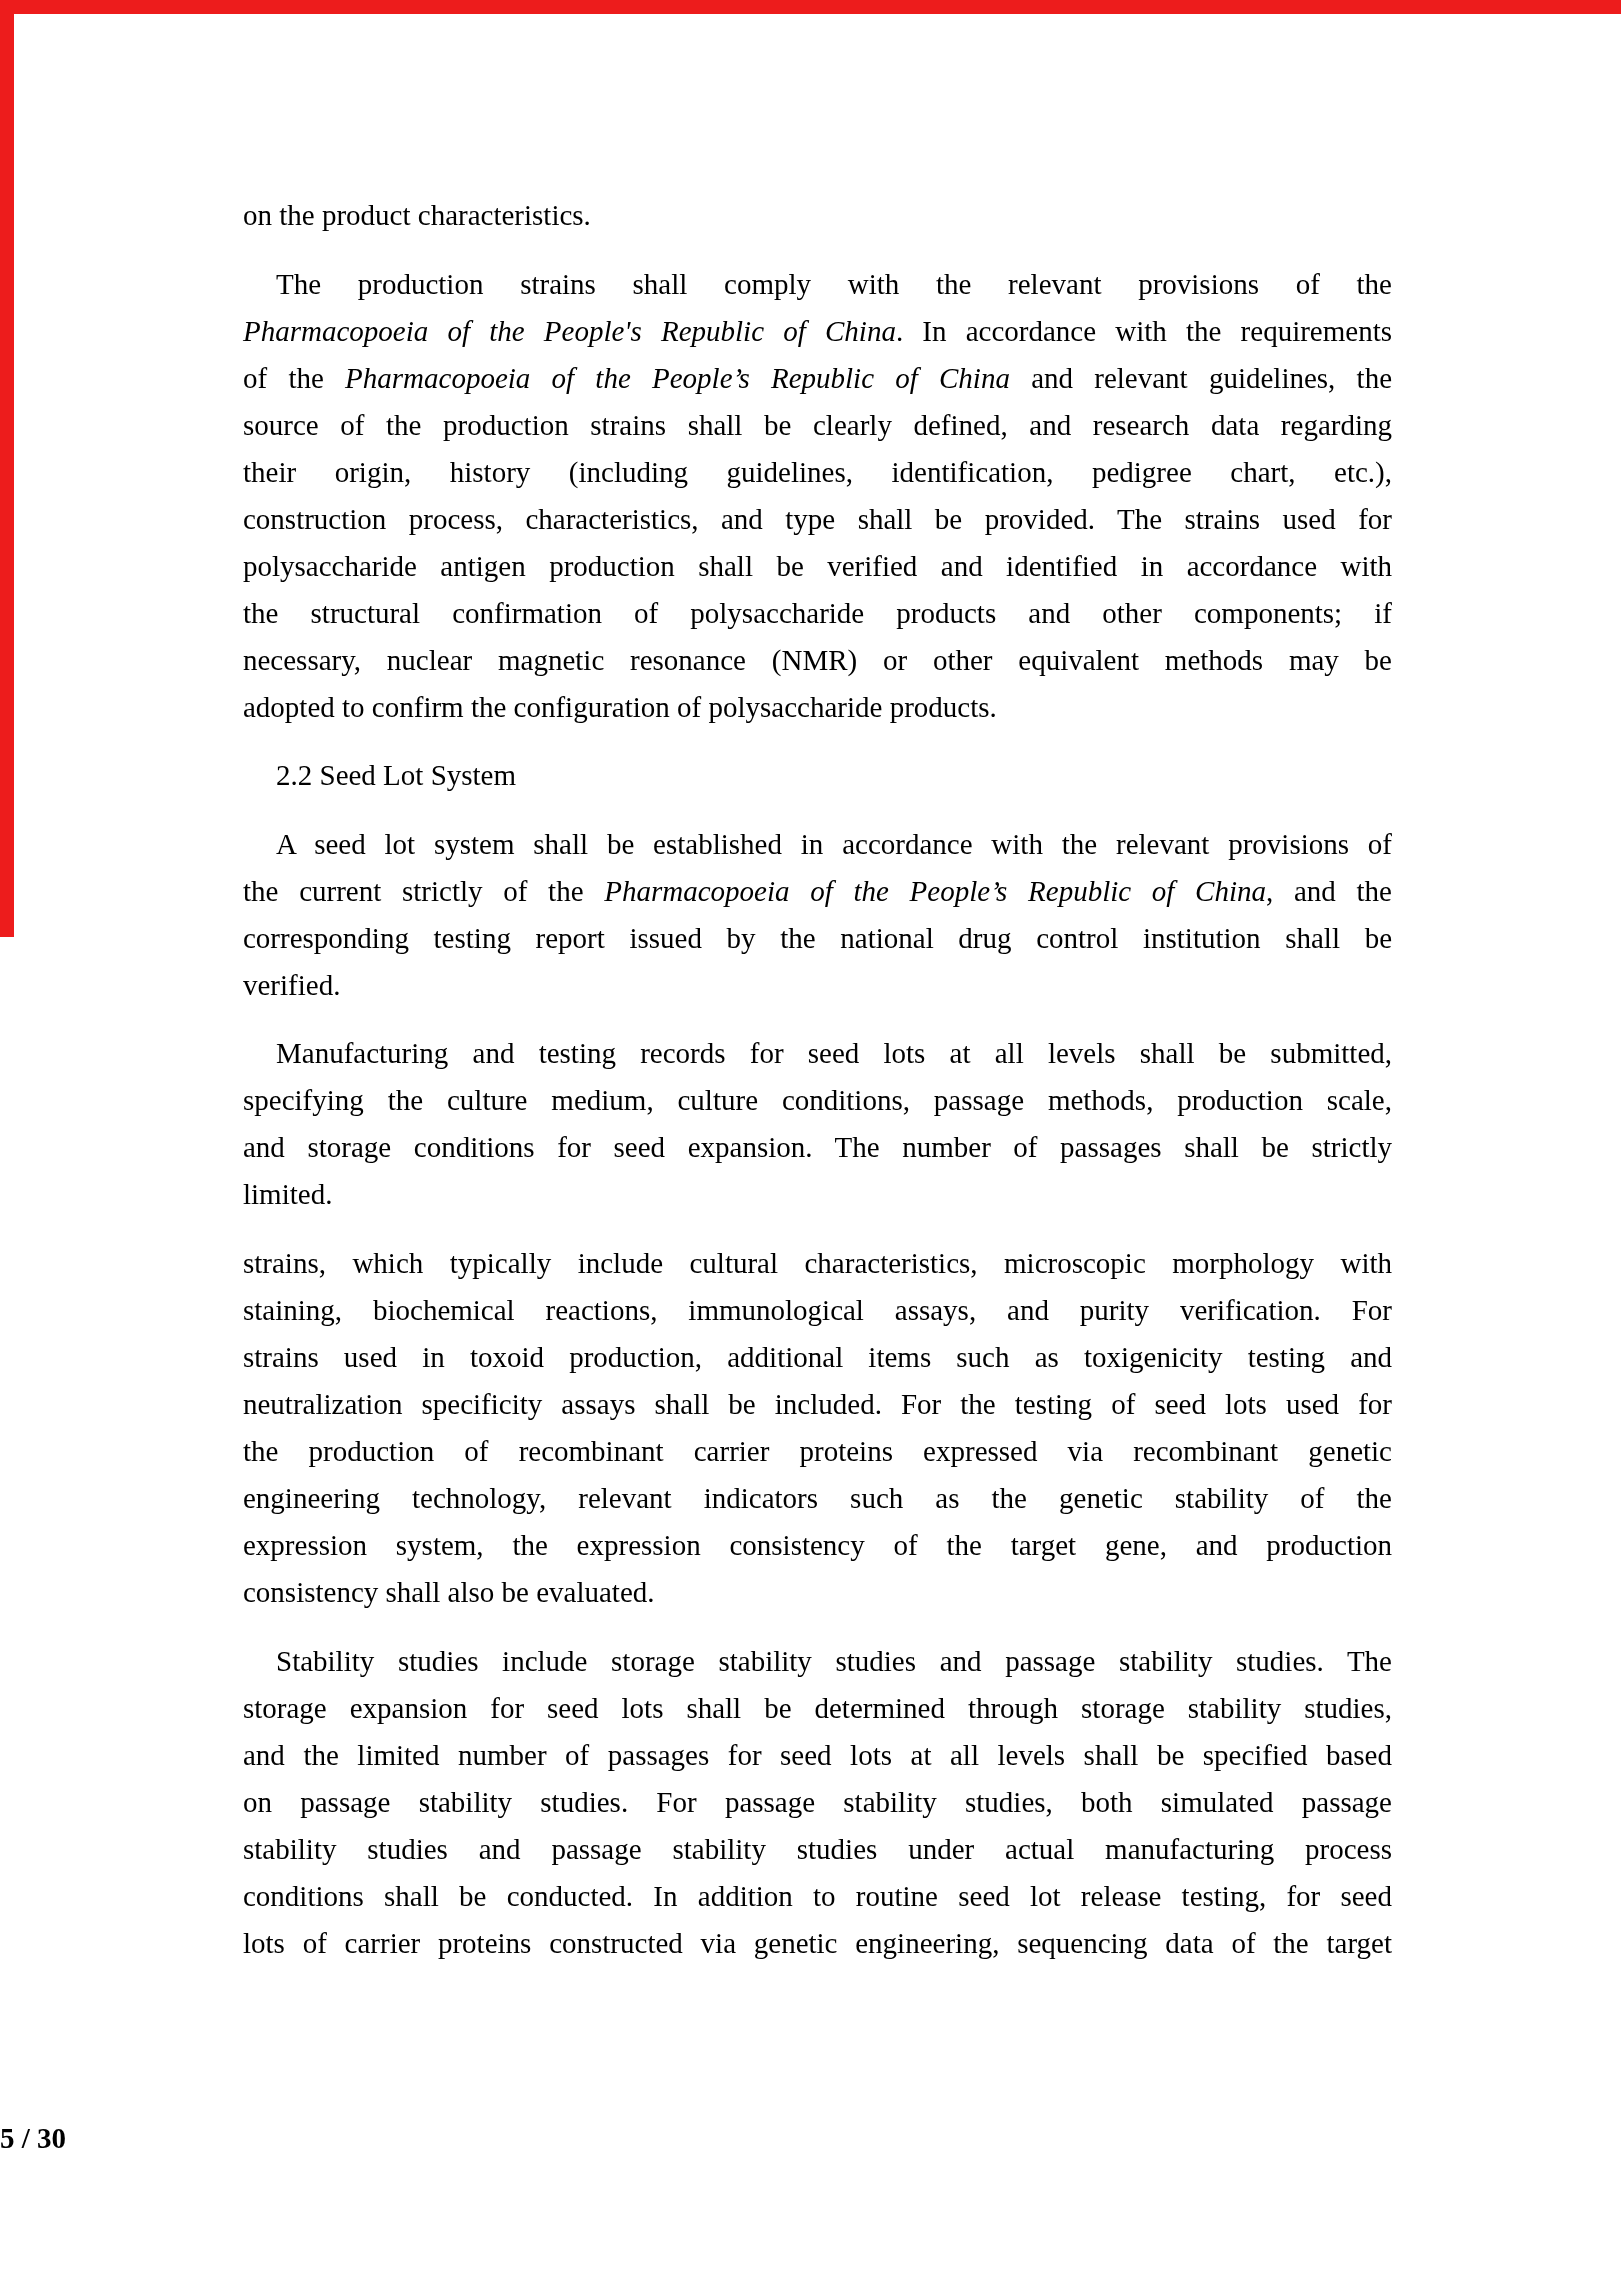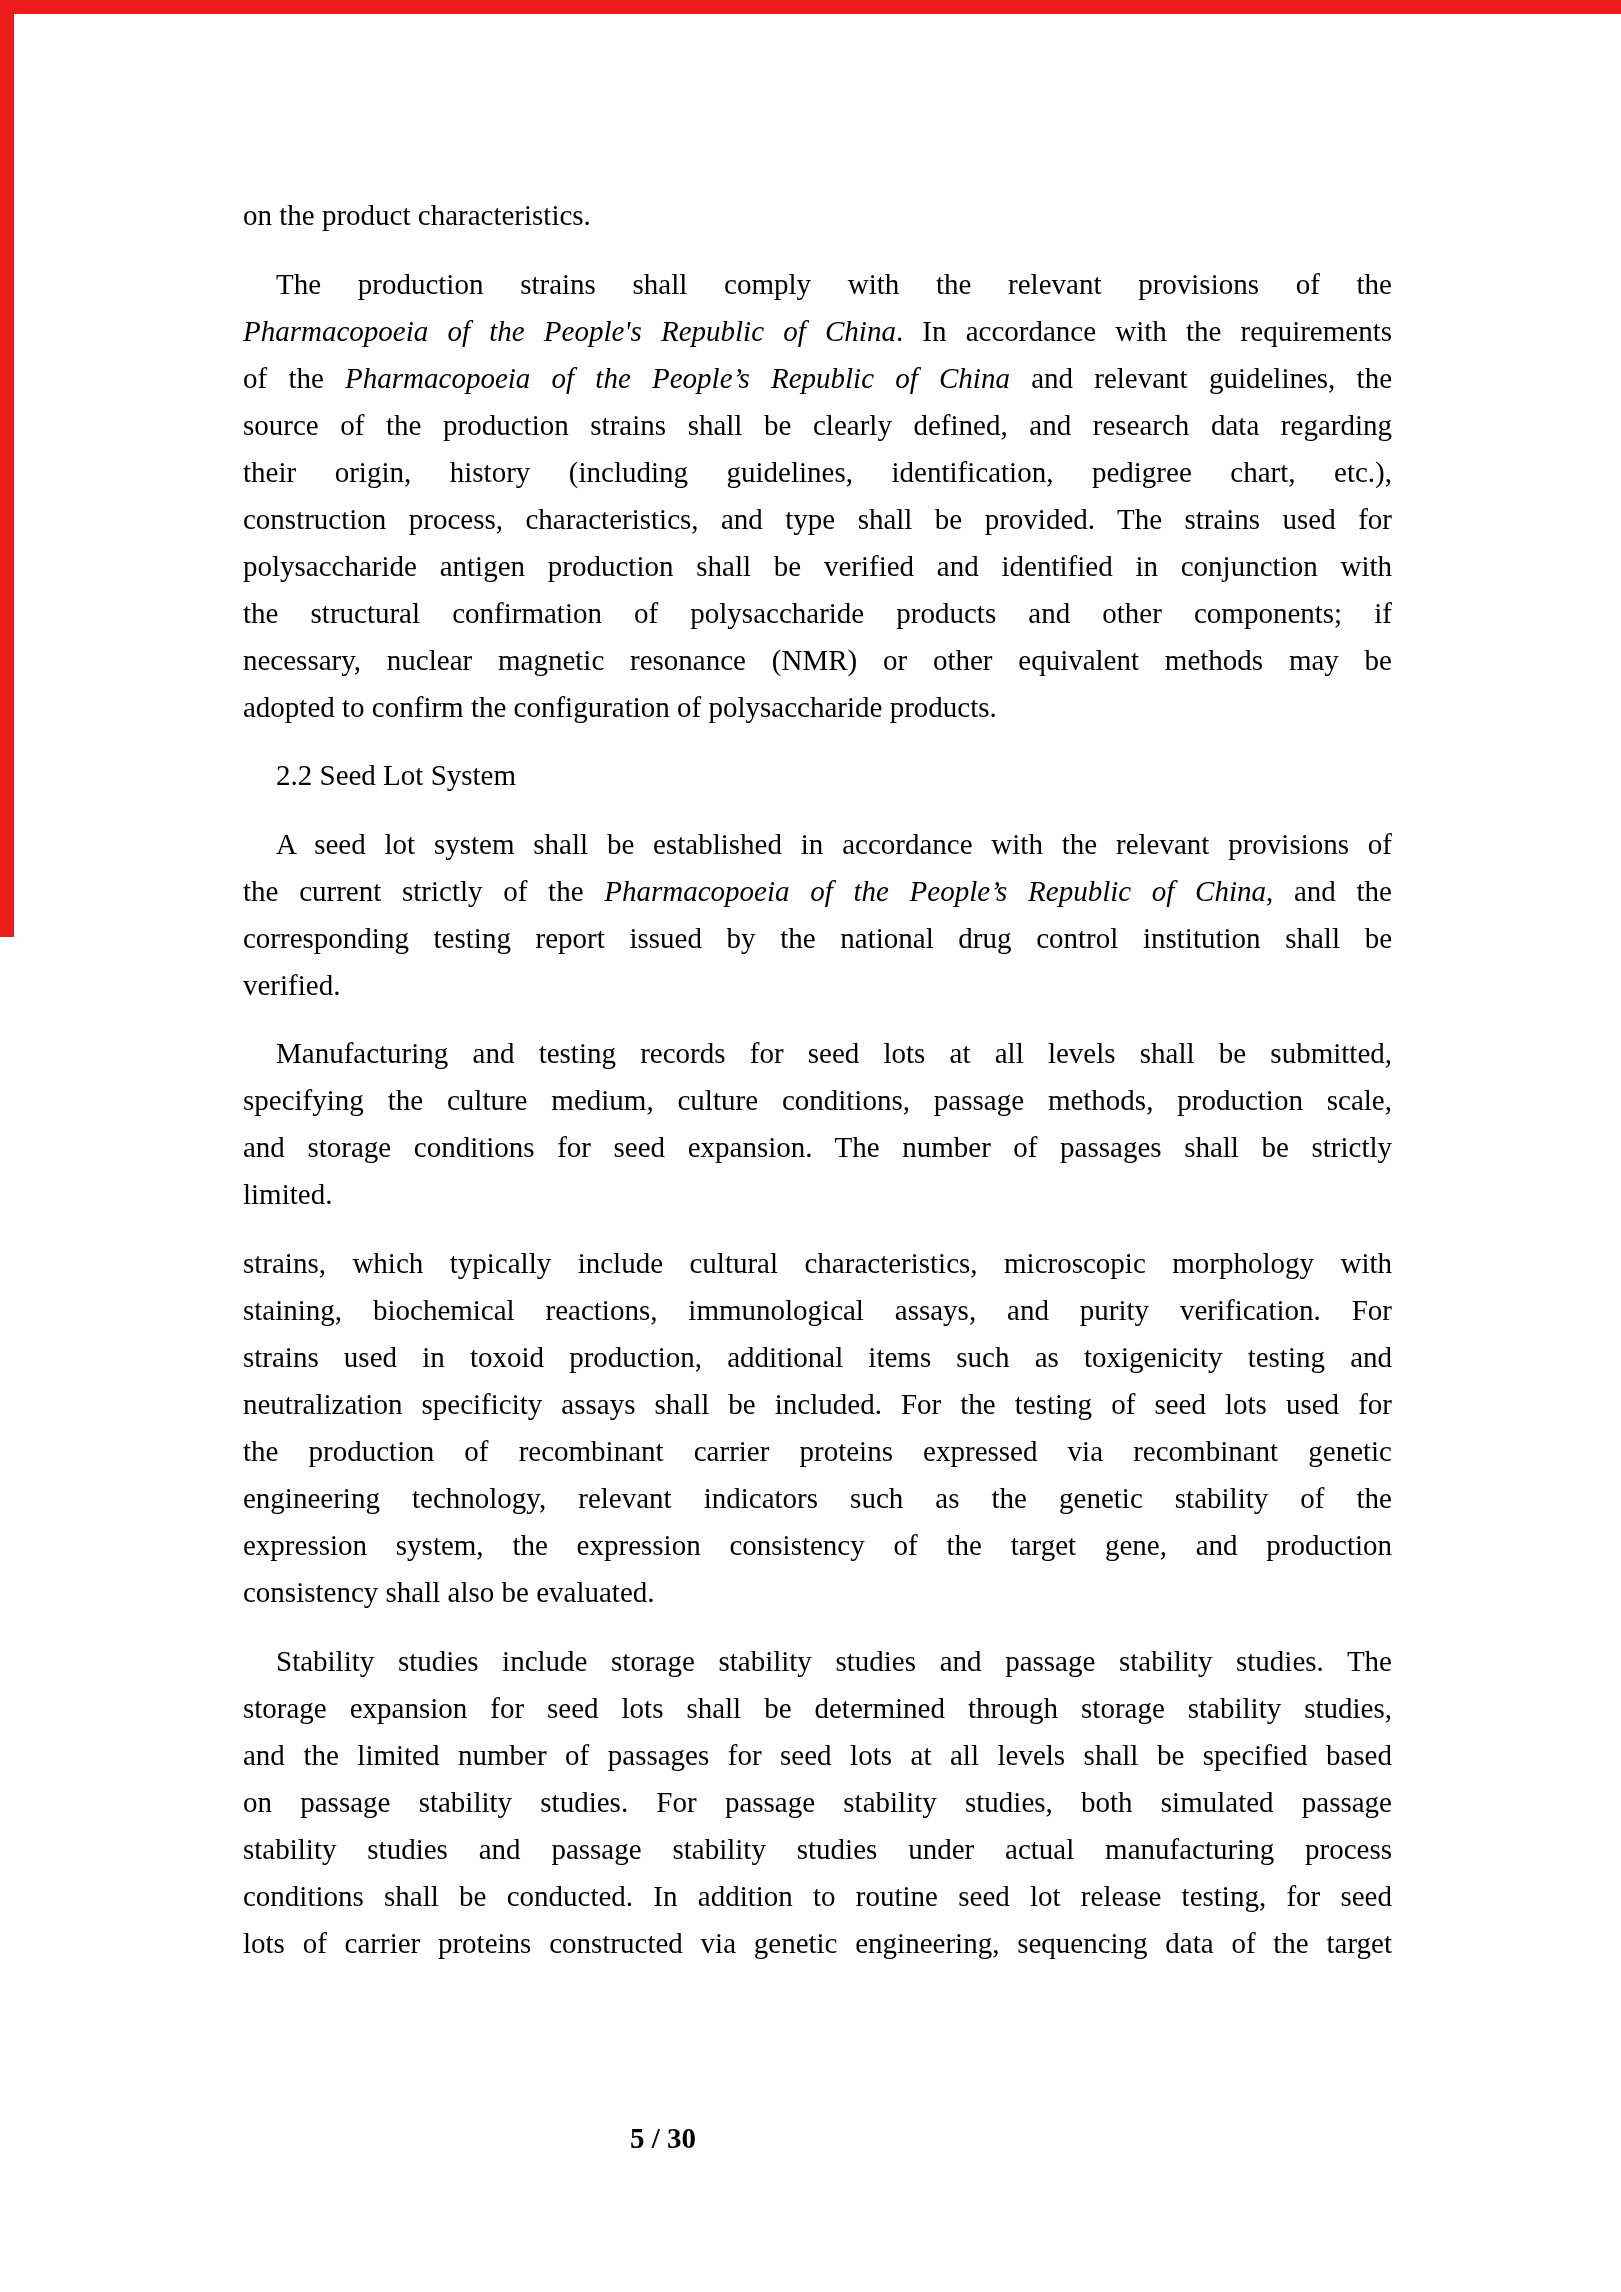--- a/index.html
+++ b/index.html
@@ -43,21 +43,21 @@
     text-align-last: left;
     -moz-text-align-last: left;
   }
   .line.indent { padding-left: 33px; }
   .line i { font-style: italic; }
   
   .footer {
     position: absolute;
     left: 0; top: 2115px;
     width: 1326px;
-    text-align: center;
+    text-align: left;
     font-size: 29px;
     line-height: 47px;
     font-weight: bold;
   }
 </style>
 </head>
 <body>
 
 <div class="page">
   <div class="edge-line-top" style="background: rgb(237, 28, 28);"></div>
@@ -67,21 +67,21 @@
       <div class="block">
         <div class="line endline"><span>on the product characteristics.</span></div>
       </div>
       <div class="block">
         <div class="line indent"><span>The production strains shall comply with the relevant provisions of the</span></div>
         <div class="line"><i>Pharmacopoeia of the People's Republic of China</i><span>. In accordance with the requirements</span></div>
         <div class="line"><span>of the </span><i>Pharmacopoeia of the People’s Republic of China</i><span> and relevant guidelines, the</span></div>
         <div class="line"><span>source of the production strains shall be clearly defined, and research data regarding</span></div>
         <div class="line"><span>their origin, history (including guidelines, identification, pedigree chart, etc.),</span></div>
         <div class="line"><span>construction process, characteristics, and type shall be provided. The strains used for</span></div>
-        <div class="line"><span>polysaccharide antigen production shall be verified and identified in conjunction with</span></div>
+        <div class="line"><span>polysaccharide antigen production shall be verified and identified in accordance with</span></div>
         <div class="line"><span>the structural confirmation of polysaccharide products and other components; if</span></div>
         <div class="line"><span>necessary, nuclear magnetic resonance (NMR) or other equivalent methods may be</span></div>
         <div class="line endline"><span>adopted to confirm the configuration of polysaccharide products.</span></div>
       </div>
       <div class="block">
         <div class="line indent endline"><span>2.2 Seed Lot System</span></div>
       </div>
       <div class="block">
         <div class="line indent"><span>A seed lot system shall be established in accordance with the relevant provisions of</span></div>
         <div class="line"><span>the current strictly of the </span><i>Pharmacopoeia of the People’s Republic of China</i><span>, and the</span></div>

